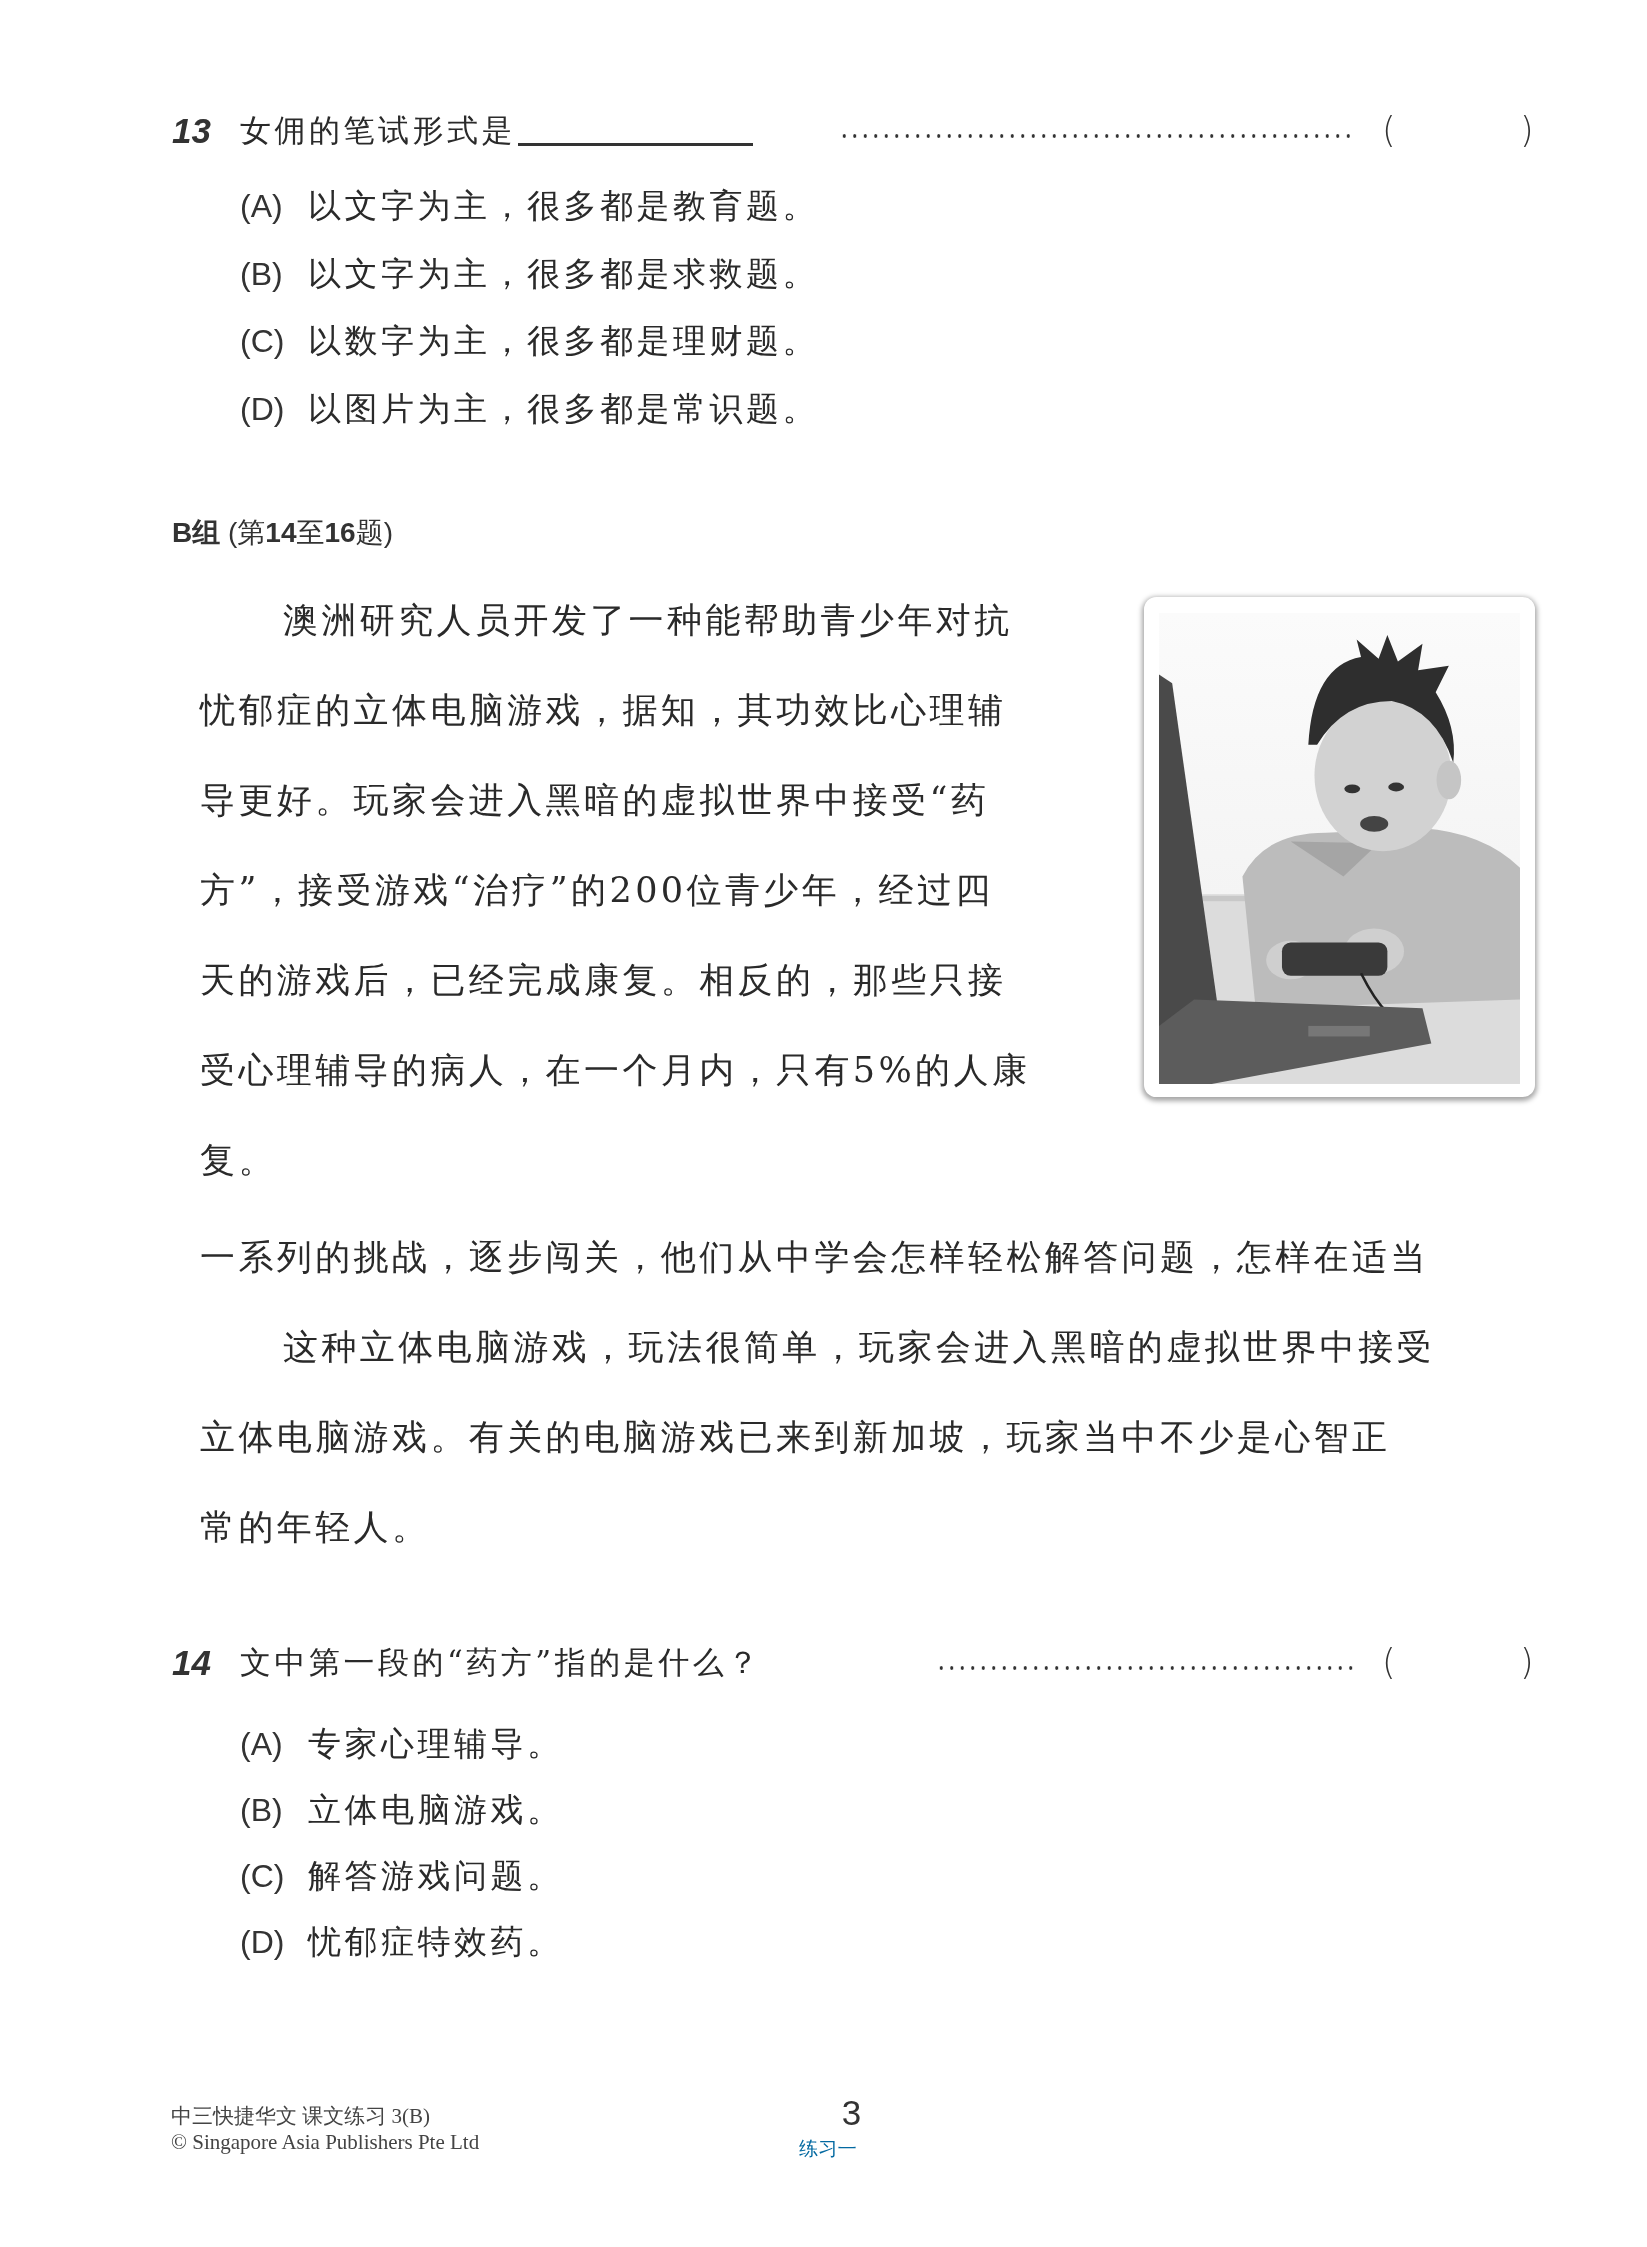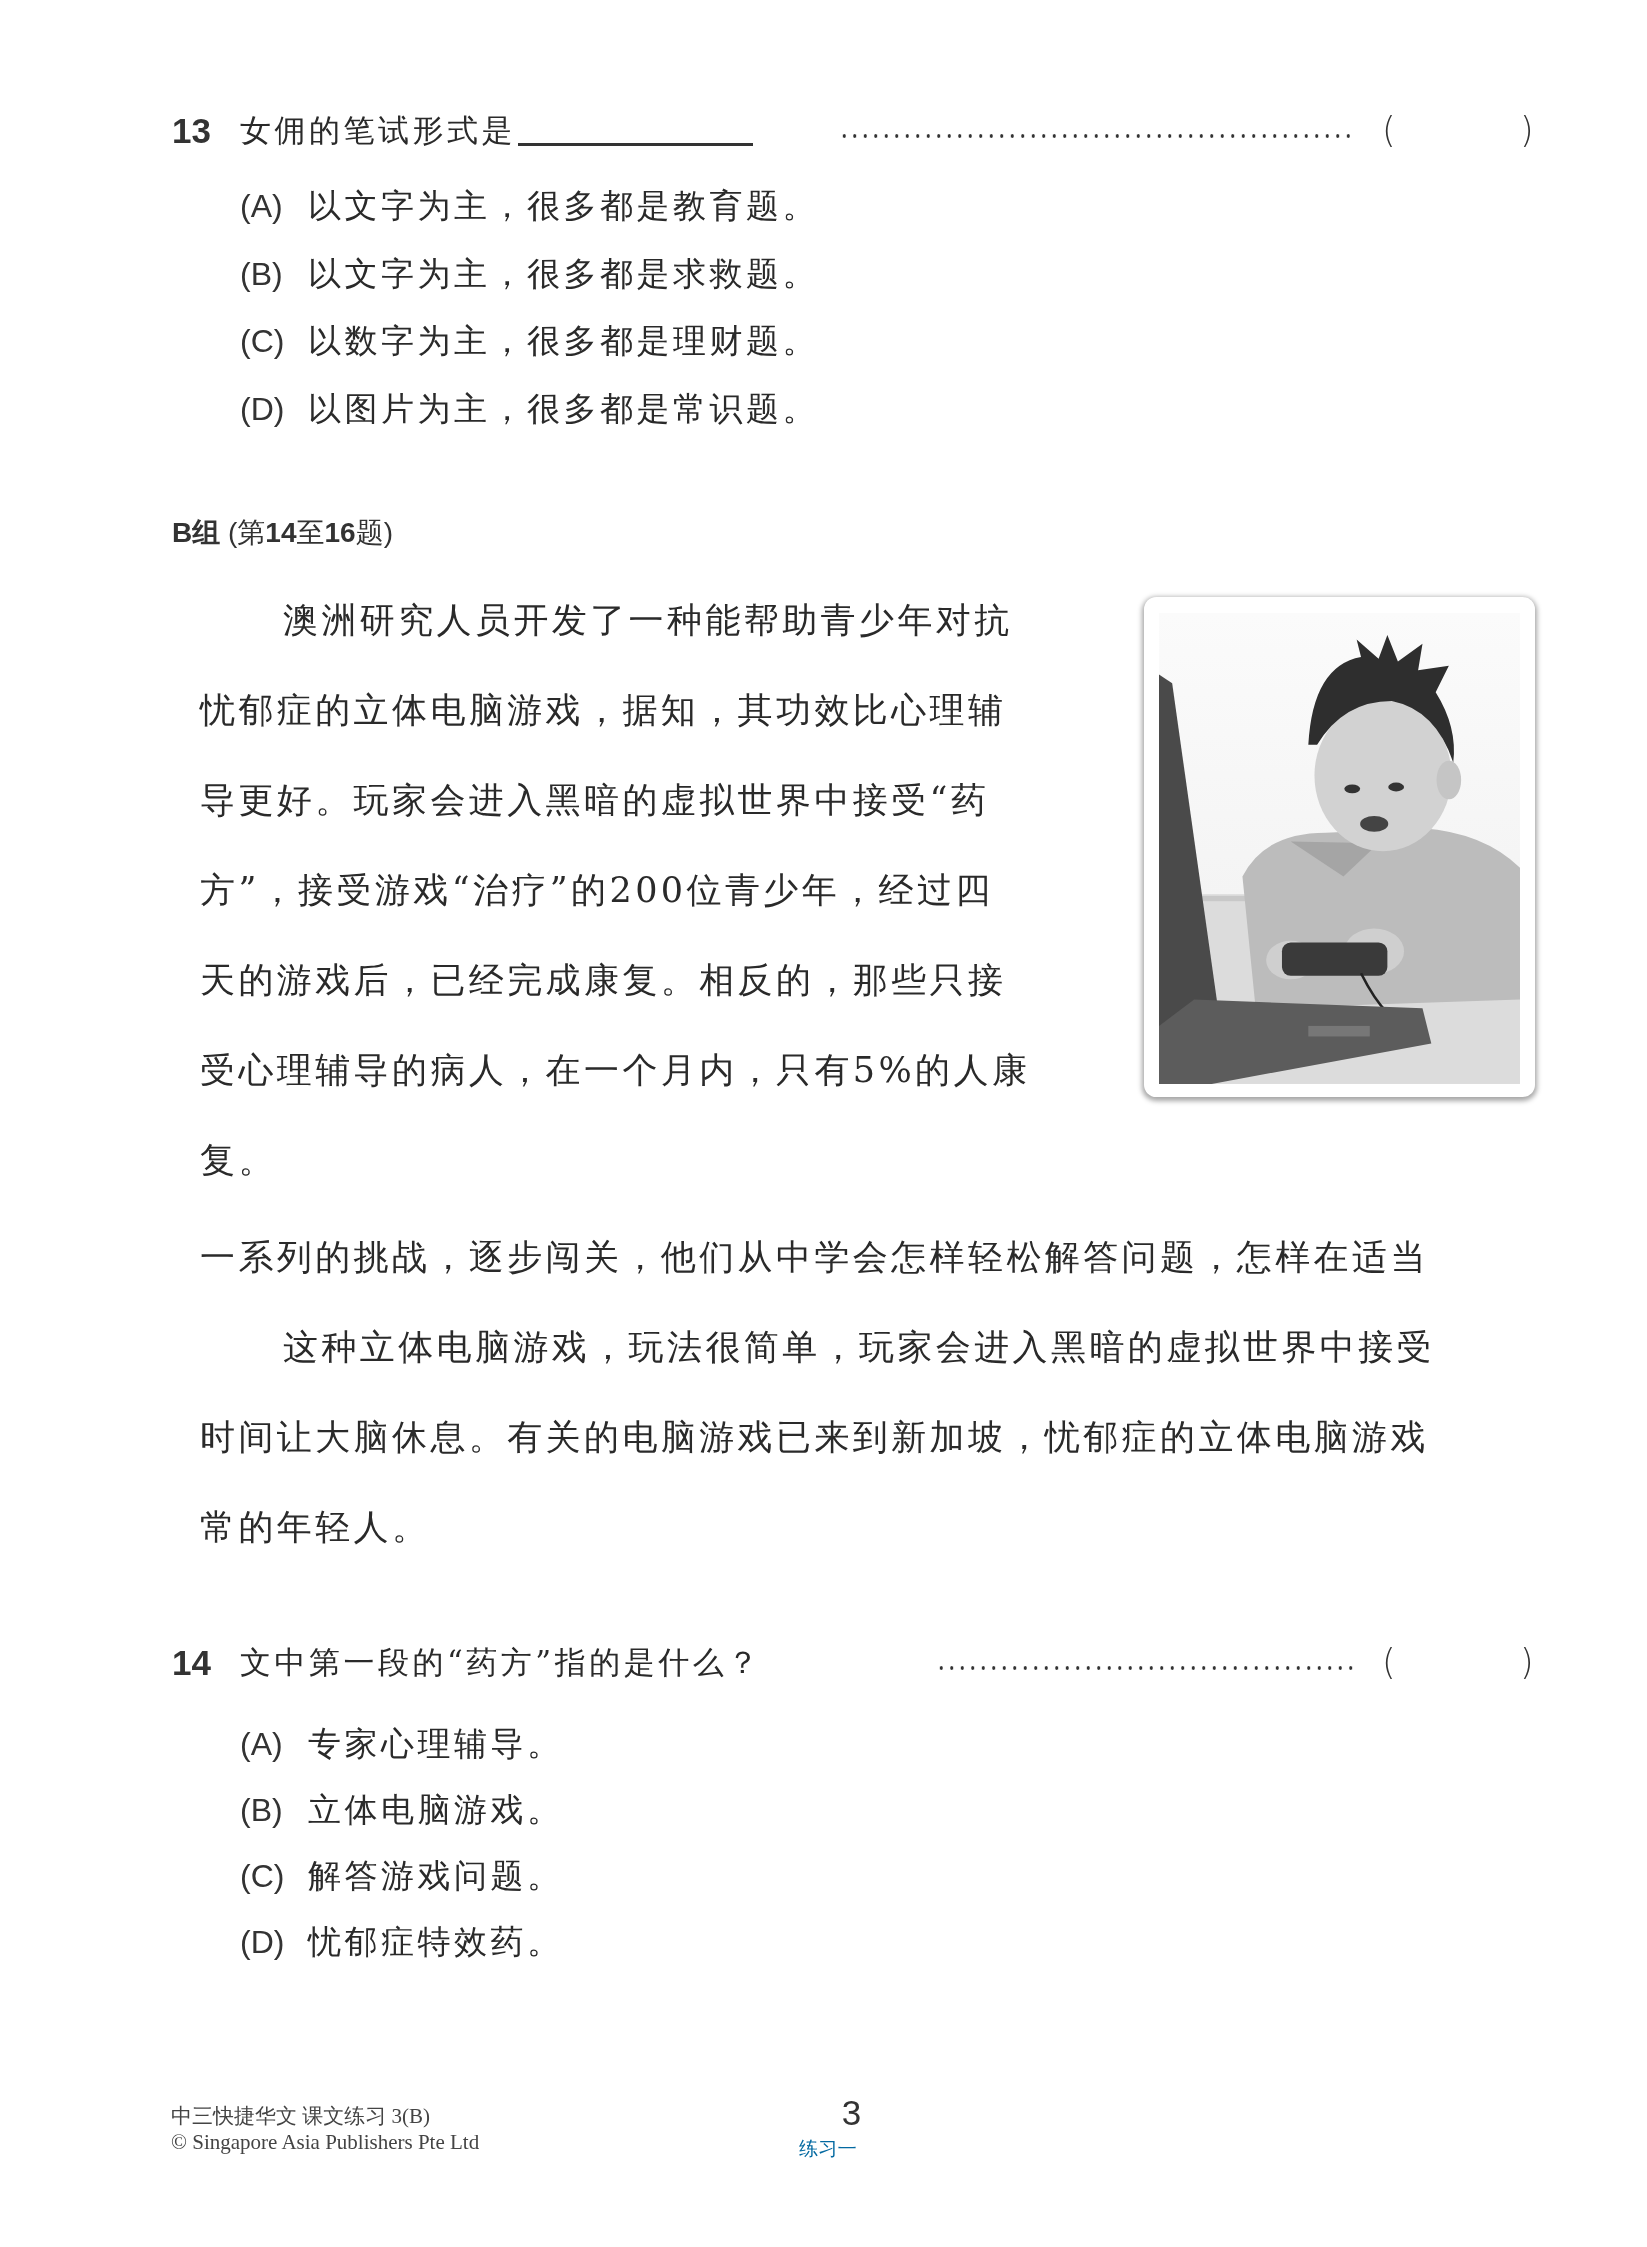--- a/index.html
+++ b/index.html
@@ -7,21 +7,21 @@
       width: 1648px; height: 2247px; position: relative; overflow: hidden;
       color: #2a2a2a;
       font-family: "DejaVu Serif", "Liberation Serif", serif;
     }
 
     
     .q-row { position: absolute; left: 172px; width: 1369px; height: 53px; }
     .q-num {
       position: absolute; left: 0; top: 0;
       font-family: "Liberation Sans", sans-serif; font-weight: bold;
-      font-size: 35px; line-height: 53px; color: #333;
+      font-size: 35px; line-height: 53px; color: #333; font-style: italic;
     }
     .q-text {
       position: absolute; left: 68px; top: 0;
       font-size: 31px; line-height: 53px; letter-spacing: 3.5px; white-space: nowrap;
     }
     .q-blank {
       display: inline-block; width: 235px; border-bottom: 3.5px solid #333;
       height: 39px; vertical-align: top; margin-left: 1.8px;
     }
     .q-dots {
@@ -155,21 +155,21 @@
 
       <path d="M40 440 L300 450 L310 490 L60 536 L0 536 L0 470 Z" fill="#5c5c5c"></path>
       <rect x="170" y="470" width="70" height="12" fill="#777"></rect>
     </svg>
   </div>
 </div>
 
 <div class="passage-block" style="top:1212px;">
   <span class="passage-line">一系列的挑战，逐步闯关，他们从中学会怎样轻松解答问题，怎样在适当</span>
   <span class="passage-line" style="padding-left:83px;">这种立体电脑游戏，玩法很简单，玩家会进入黑暗的虚拟世界中接受</span>
-  <span class="passage-line">时间让大脑休息。有关的电脑游戏已来到新加坡，忧郁症的立体电脑游戏</span>
+  <span class="passage-line">立体电脑游戏。有关的电脑游戏已来到新加坡，玩家当中不少是心智正</span>
   <span class="passage-line">常的年轻人。</span>
 </div>
 
 <div class="q-row" style="top:1636px;">
   <span class="q-num">14</span>
   <span class="q-text">文中第一段的“药方”指的是什么？</span>
   <div class="q-dots" style="left:764px; width:417px;"></div>
   <span class="paren" style="left:1210px;">(</span>
   <div class="answer-slot" style="left:1229px; width:114px;"></div>
   <span class="paren" style="left:1348px;">)</span>

